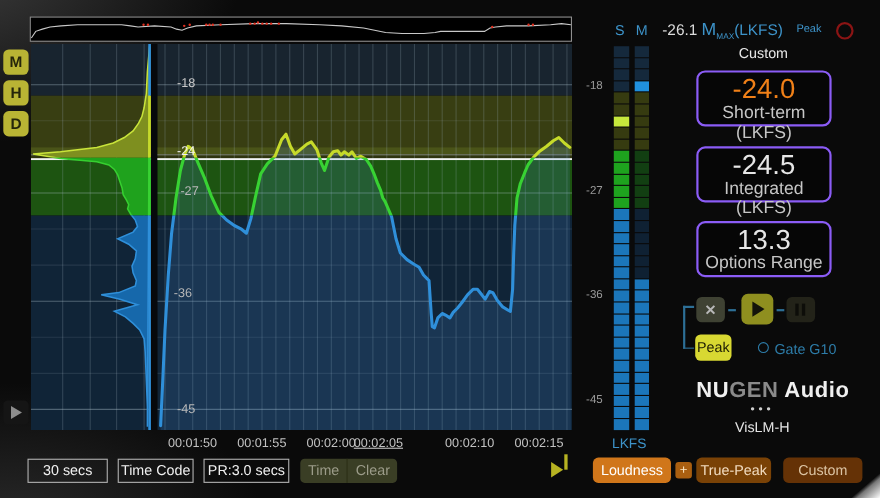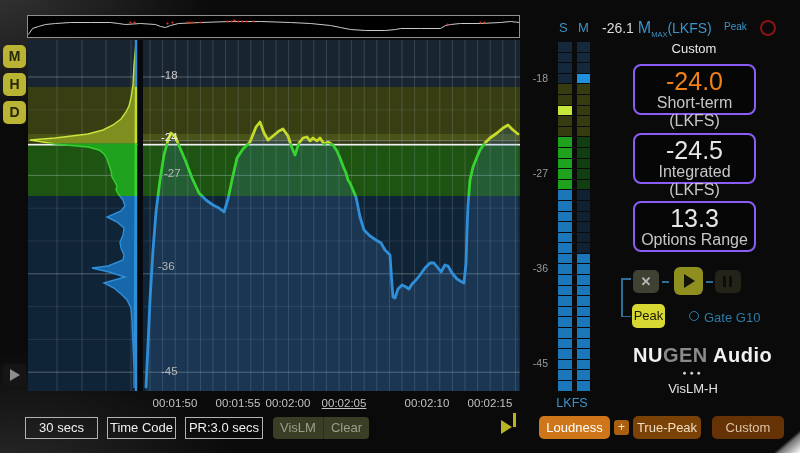--- a/index.html
+++ b/index.html
@@ -220,21 +220,21 @@
     <text x="161" y="79" fill="#c8c8c8" font-size="11.5" font-family="Liberation Sans, sans-serif">-18</text>
     <text x="161" y="141" fill="#f0f0f0" font-size="11.5" font-family="Liberation Sans, sans-serif">-24</text>
     <text x="164" y="177" fill="#b8b8b8" font-size="11.5" font-family="Liberation Sans, sans-serif">-27</text>
     <text x="158" y="270" fill="#b8b8b8" font-size="11.5" font-family="Liberation Sans, sans-serif">-36</text>
     <text x="161" y="375" fill="#b8b8b8" font-size="11.5" font-family="Liberation Sans, sans-serif">-45</text>
   </svg>
 
 <div id="time-labels">
     <div class="tlabel" style="left: 175px;">00:01:50</div>
     <div class="tlabel" style="left: 238px;">00:01:55</div>
-    <div class="tlabel" style="left: 288px;">00:02:00</div>
+    <div class="tlabel" style="left: 301px;">00:02:00</div>
     <div class="tlabel" style="left: 344px; text-decoration: underline;">00:02:05</div>
     <div class="tlabel" style="left: 427px;">00:02:10</div>
     <div class="tlabel" style="left: 490px;">00:02:15</div>
   </div>
 
 <div class="abs mhead" style="left:559px">S</div>
 <div class="abs mhead" style="left:578px">M</div>
 <div class="abs mcol" id="s-col">
     <div class="mseg" style="background: rgb(21, 41, 60);"></div>
     <div class="mseg" style="background: rgb(21, 41, 60);"></div>
@@ -352,21 +352,21 @@
 <div class="abs" id="gate-label">Gate G10</div>
 
 <div class="abs" id="logo"><span>NU</span><span class="grey">GEN</span><span> Audio</span></div>
 <div class="abs" id="logo-dots">●●●</div>
 <div class="abs" id="product-label">VisLM-H</div>
 
 <div class="abs bbox" id="b-window">30 secs</div>
 <div class="abs bbox" id="b-timecode">Time Code</div>
 <div class="abs bbox" id="b-pr">PR:3.0 secs</div>
 <div class="abs" id="b-markclear">
-  <span id="b-mark">VisLM</span>
+  <span id="b-mark">Time</span>
   <span id="b-clear">Clear</span>
 </div>
 <div class="abs" id="skip-icon">
   <span class="tri"></span>
   <span class="bar"></span>
 </div>
 <div class="abs obtn" id="b-loudness">Loudness</div>
 <div class="abs" id="b-plus">+</div>
 <div class="abs obtn" id="b-truepeak">True-Peak</div>
 <div class="abs obtn" id="b-options">Custom</div>

